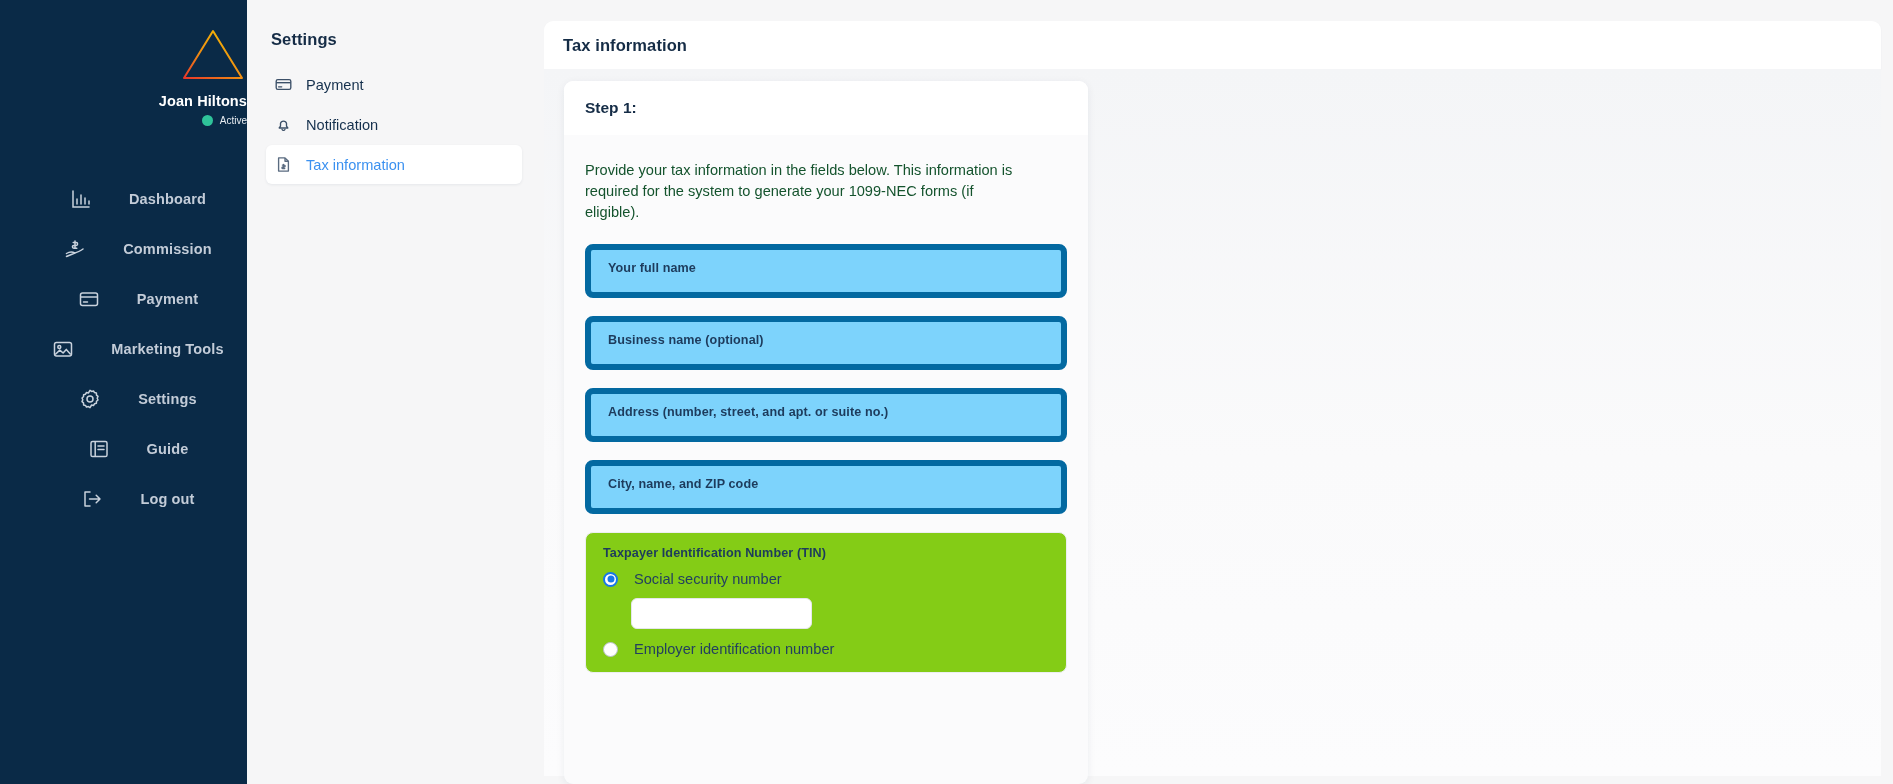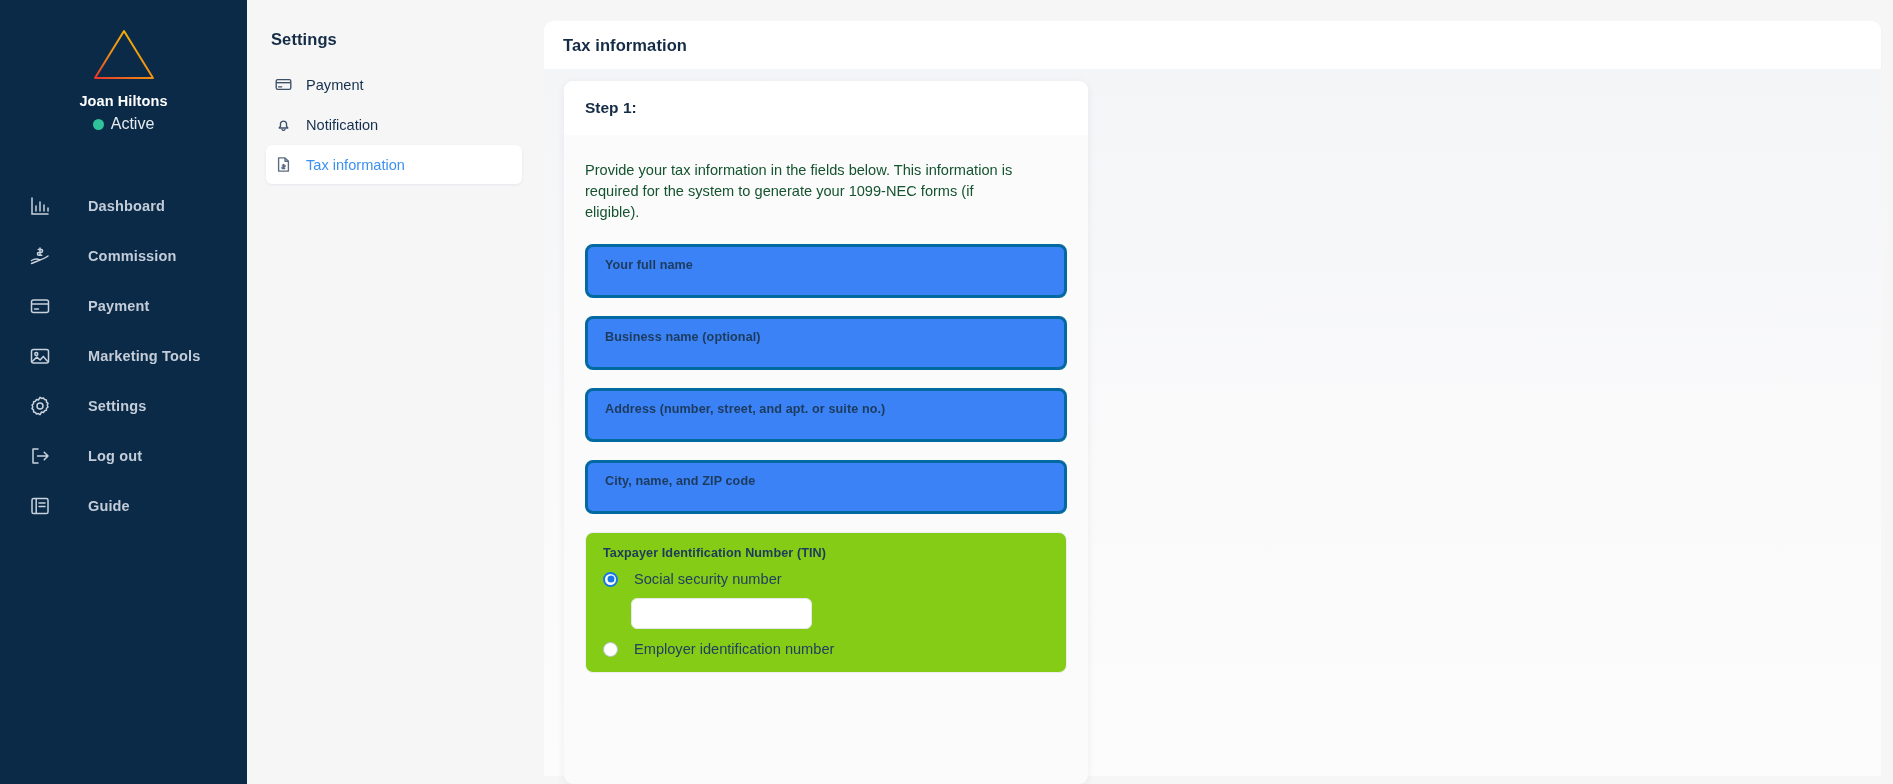--- a/index.html
+++ b/index.html
@@ -31,58 +31,59 @@
     flex-direction: column;
     align-items: stretch;
     padding-top: 26px;
     position: relative;
     z-index: 5;
   }
 
   .brand {
     display: flex;
     flex-direction: column;
-    align-items: center;
+    align-items: flex-end;
     padding-bottom: 28px;
   }
   .brand-logo { width: 68px; height: 58px; display: block; }
   .brand-name {
     margin-top: 9px;
     color: #ffffff;
     font-size: 14.5px;
     font-weight: bold;
     letter-spacing: .1px;
   }
   .brand-status {
     margin-top: 6px;
     display: flex;
     align-items: center;
     gap: 7px;
     color: #e7ebf0;
-    font-size: 16px;
+    font-size: 10px;
   }
   .status-dot {
     width: 11px; height: 11px; border-radius: 50%;
     background: #2fc39a;
     display: inline-block;
   }
 
   .nav { display: flex; flex-direction: column; padding-top: 20px; }
   .nav-item {
     display: flex;
     align-items: center;
     gap: 37px;
     padding: 0 0 0 29px;
     height: 50px;
     color: #c3ccd8;
     font-size: 14.5px;
     font-weight: bold;
     letter-spacing: .15px;
     cursor: pointer;
     text-decoration: none;
+    justify-content: center;
   }
   .nav-item .nav-ic {
     width: 22px; height: 22px;
     display: flex; align-items: center; justify-content: center;
     flex: 0 0 22px;
   }
   .nav-item svg { stroke: #c9d2dd; fill: none; stroke-width: 1.5; }
 
   
   #settings-panel {
@@ -187,22 +188,22 @@
   .step-body { padding: 25px 21px 0 21px; }
   .step-desc {
     font-size: 14.6px;
     line-height: 1.45;
     color: #14532d;
     max-width: 430px;
     margin-bottom: 21px;
   }
 
   .field {
-    background: #3b82f6;
-    border: 3px solid #0369a1;
+    background: #7dd3fc;
+    border: 6px solid #0369a1;
     border-radius: 8px;
     height: 54px;
     margin-bottom: 18px;
     padding: 11px 17px 0 17px;
   }
   .field-label {
     font-size: 12.6px;
     font-weight: bold;
     color: #1d3b5c;
     letter-spacing: .1px;
@@ -354,37 +355,37 @@
               <circle cx="11" cy="11" r="3"></circle>
               <path d="M11 2.3 l1.6 1.1 1.9-.5 1 1.7 1.9.5.1 2 1.5 1.3-.8 1.8.8 1.8-1.5 1.3-.1 2-1.9.5-1 1.7-1.9-.5L11 19.7 9.4 18.6l-1.9.5-1-1.7-1.9-.5-.1-2L3 13.6l.8-1.8L3 10l1.5-1.3.1-2 1.9-.5 1-1.7 1.9.5z" stroke-linejoin="round"></path>
             </svg>
         </span>
         <span>Settings</span>
       </div>
 
       <div class="nav-item">
         <span class="nav-ic">
           <svg viewBox="0 0 22 22" width="22" height="22">
-              <path d="M9 4 H4 v14 h5" stroke-linecap="round" stroke-linejoin="round"></path>
-              <path d="M8.5 11 H19 M15.2 7.3 L19 11 l-3.8 3.7" stroke-linecap="round" stroke-linejoin="round"></path>
-            </svg>
-        </span>
-        <span>Log out</span>
-      </div>
-
-      <div class="nav-item">
-        <span class="nav-ic">
-          <svg viewBox="0 0 22 22" width="22" height="22">
               <rect x="3" y="3.5" width="16" height="15" rx="1.6"></rect>
               <line x1="7.2" y1="3.5" x2="7.2" y2="18.5"></line>
               <line x1="10" y1="8" x2="16" y2="8" stroke-linecap="round"></line>
               <line x1="10" y1="11.5" x2="16" y2="11.5" stroke-linecap="round"></line>
             </svg>
         </span>
         <span>Guide</span>
+      </div>
+
+      <div class="nav-item">
+        <span class="nav-ic">
+          <svg viewBox="0 0 22 22" width="22" height="22">
+              <path d="M9 4 H4 v14 h5" stroke-linecap="round" stroke-linejoin="round"></path>
+              <path d="M8.5 11 H19 M15.2 7.3 L19 11 l-3.8 3.7" stroke-linecap="round" stroke-linejoin="round"></path>
+            </svg>
+        </span>
+        <span>Log out</span>
       </div>
 
     </nav>
   </div>
 
   <div id="settings-panel">
     <div class="panel-title">Settings</div>
 
 
     <div class="sub-item">

